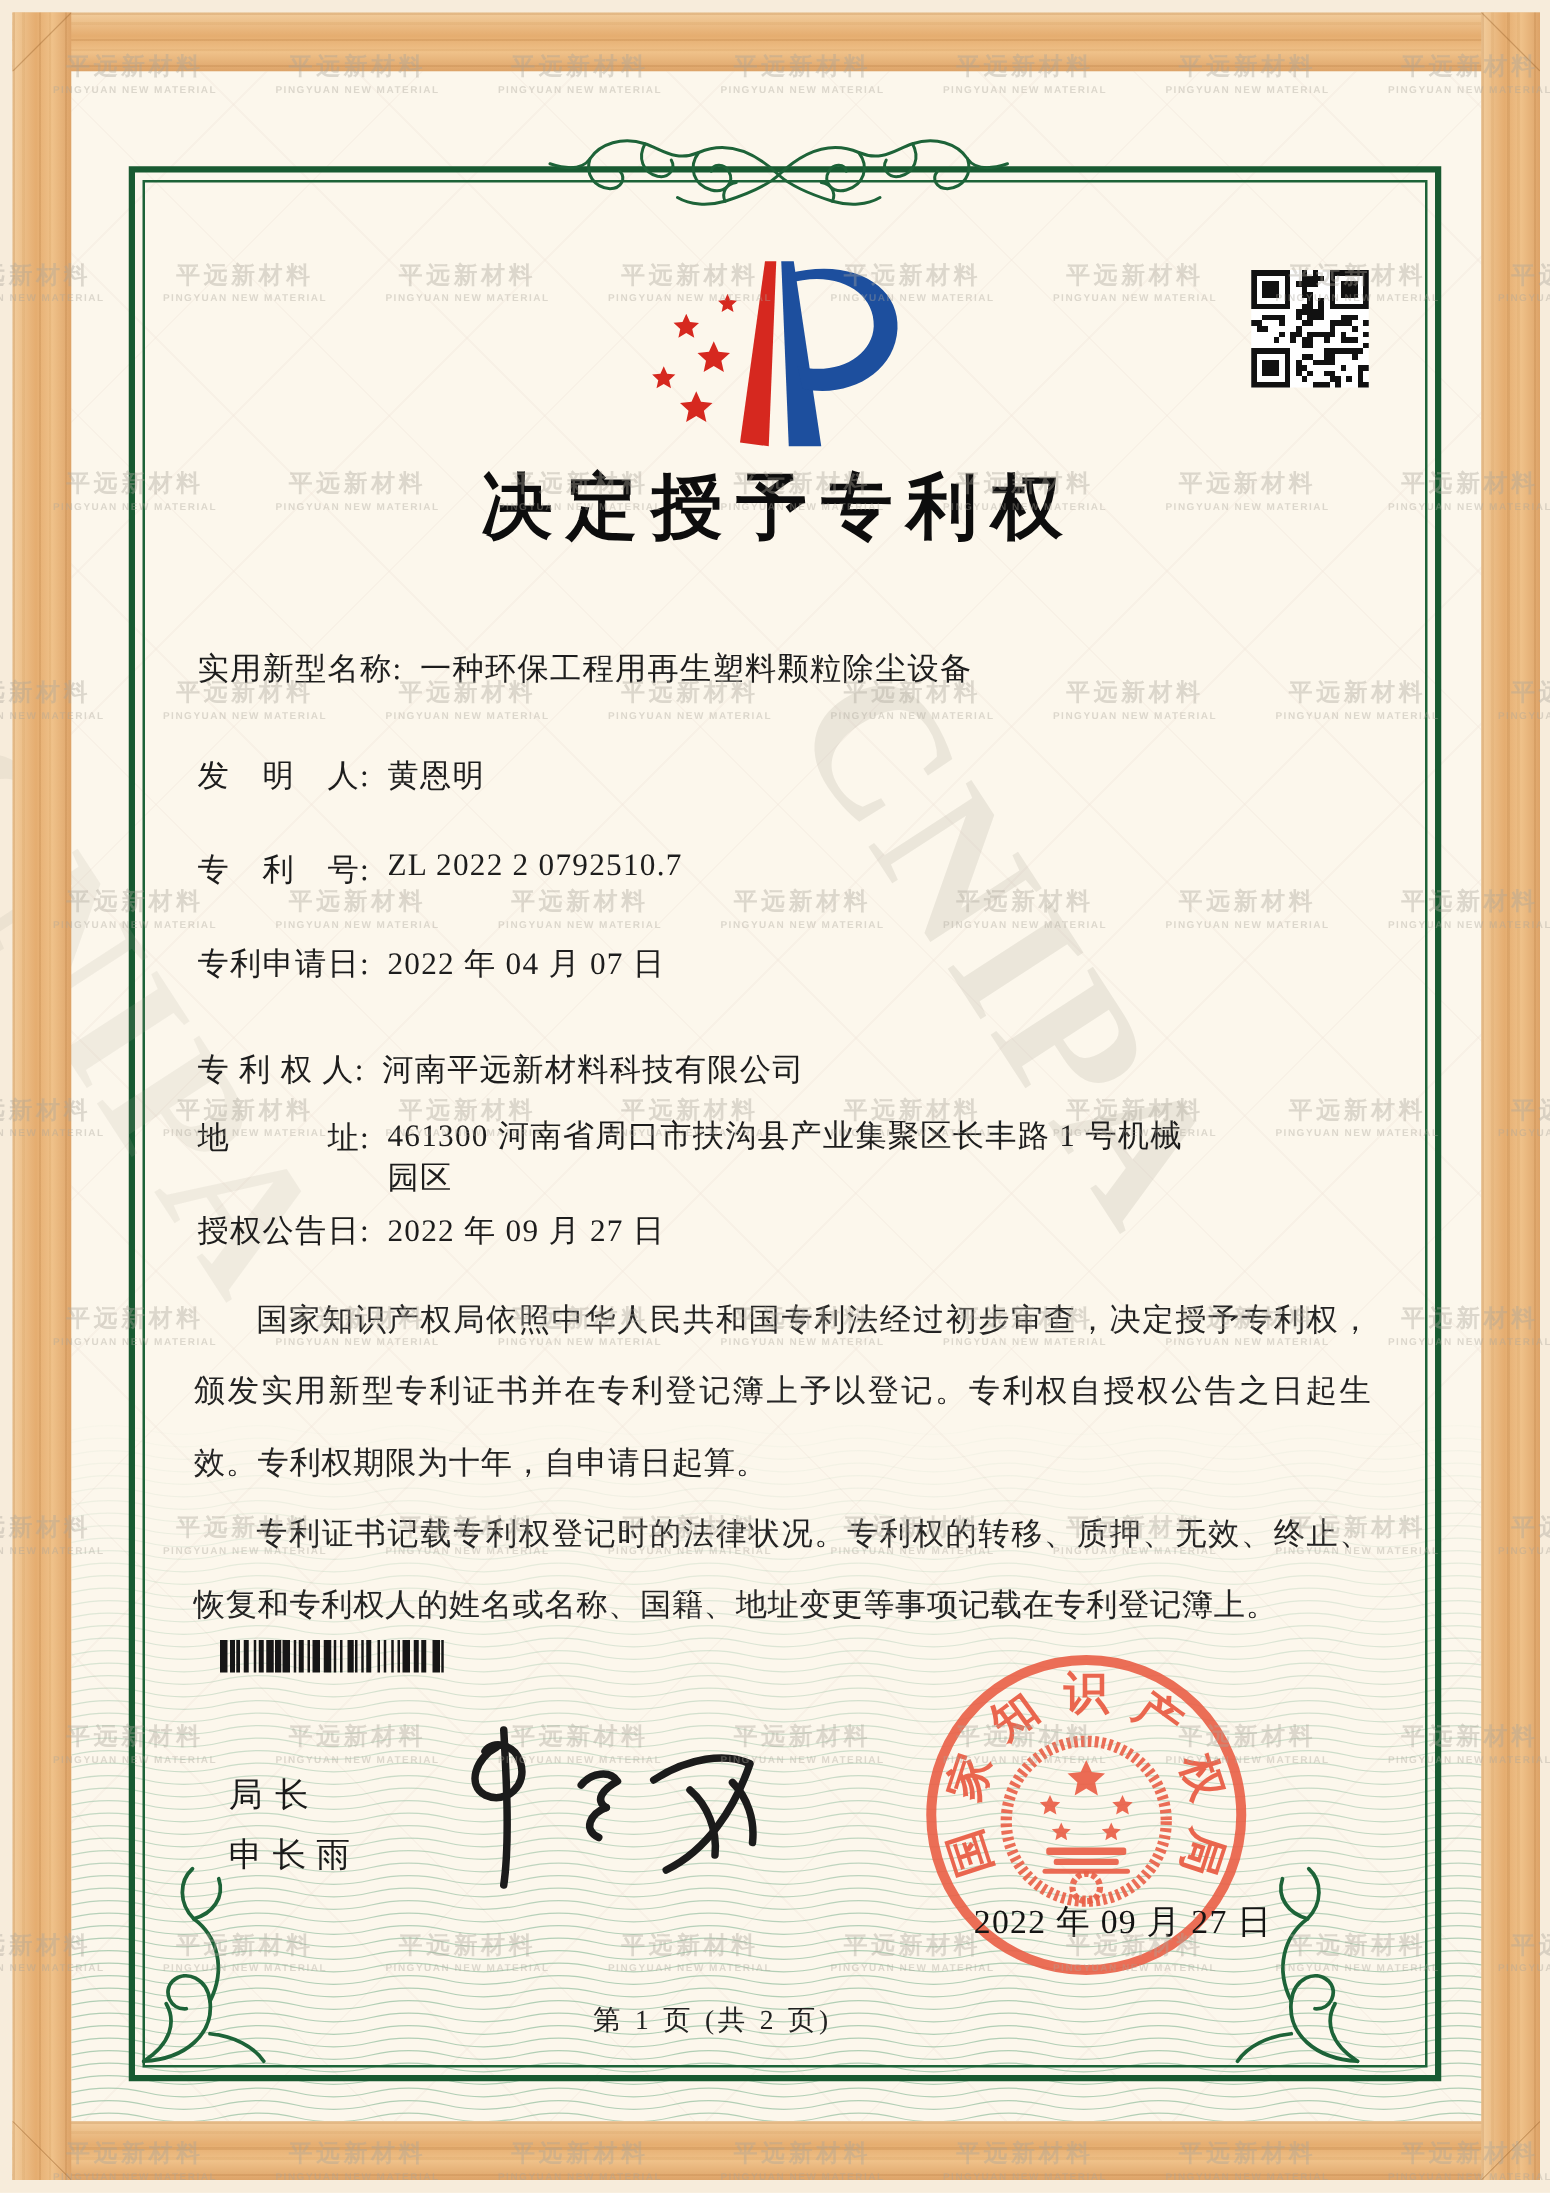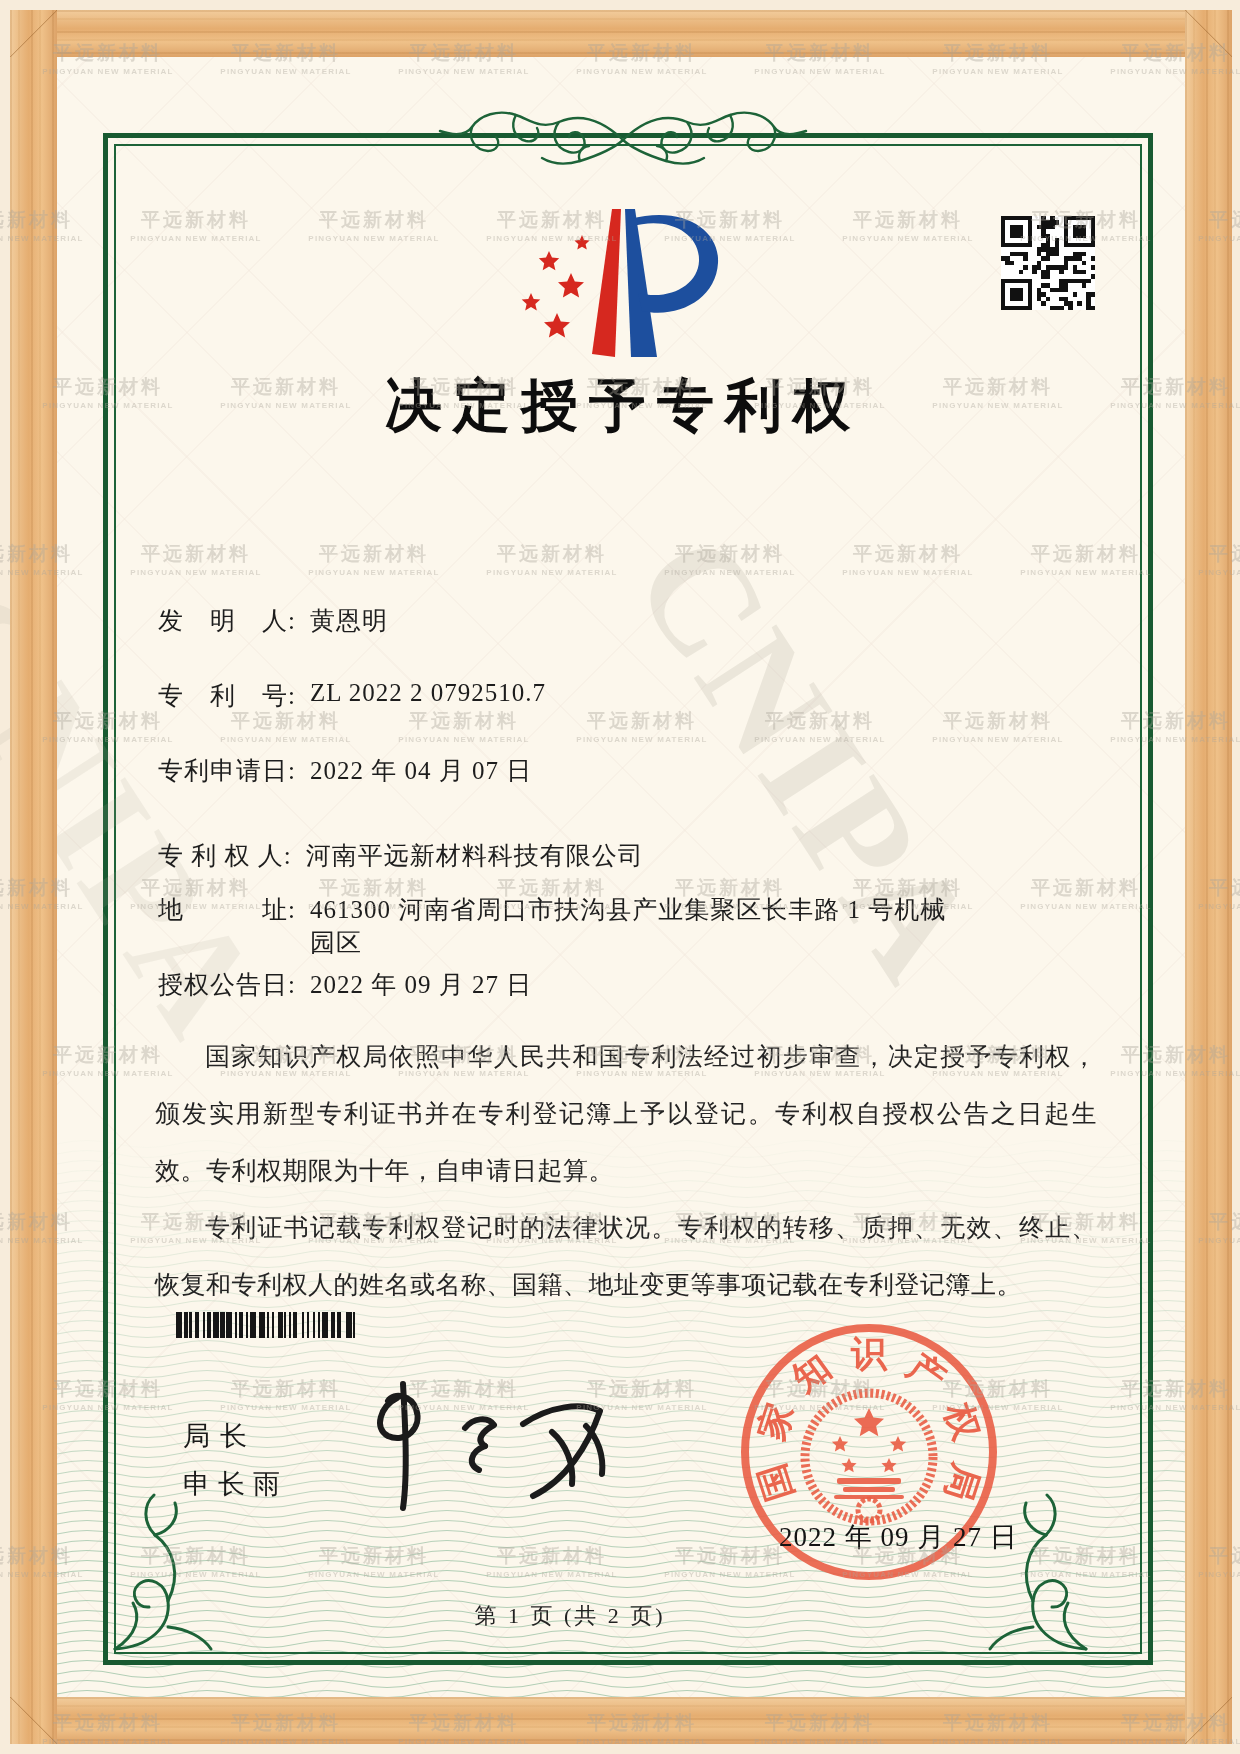--- a/index.html
+++ b/index.html
@@ -317,20 +317,24 @@
       <rect x="14" y="0" width="7" height="7" fill="#111"></rect>
       <rect x="15" y="1" width="5" height="5" fill="#fff"></rect>
       <rect x="16" y="2" width="3" height="3" fill="#111"></rect>
       <rect x="0" y="14" width="7" height="7" fill="#111"></rect>
       <rect x="1" y="15" width="5" height="5" fill="#fff"></rect>
       <rect x="2" y="16" width="3" height="3" fill="#111"></rect>
     </svg>
 
   <div class="abs title">决定授予专利权</div>
 
+  <div class="abs row" style="top:518px">
+    <span class="flabel">实用新型名称:</span>
+    <span class="fvalue">一种环保工程用再生塑料颗粒除尘设备</span>
+  </div>
   <div class="abs row" style="top:604px">
     <span class="flabel">发　明　人:</span>
     <span class="fvalue">黄恩明</span>
   </div>
   <div class="abs row" style="top:679px">
     <span class="flabel">专　利　号:</span>
     <span class="fvalue">ZL 2022 2 0792510.7</span>
   </div>
   <div class="abs row" style="top:754px">
     <span class="flabel">专利申请日:</span>

